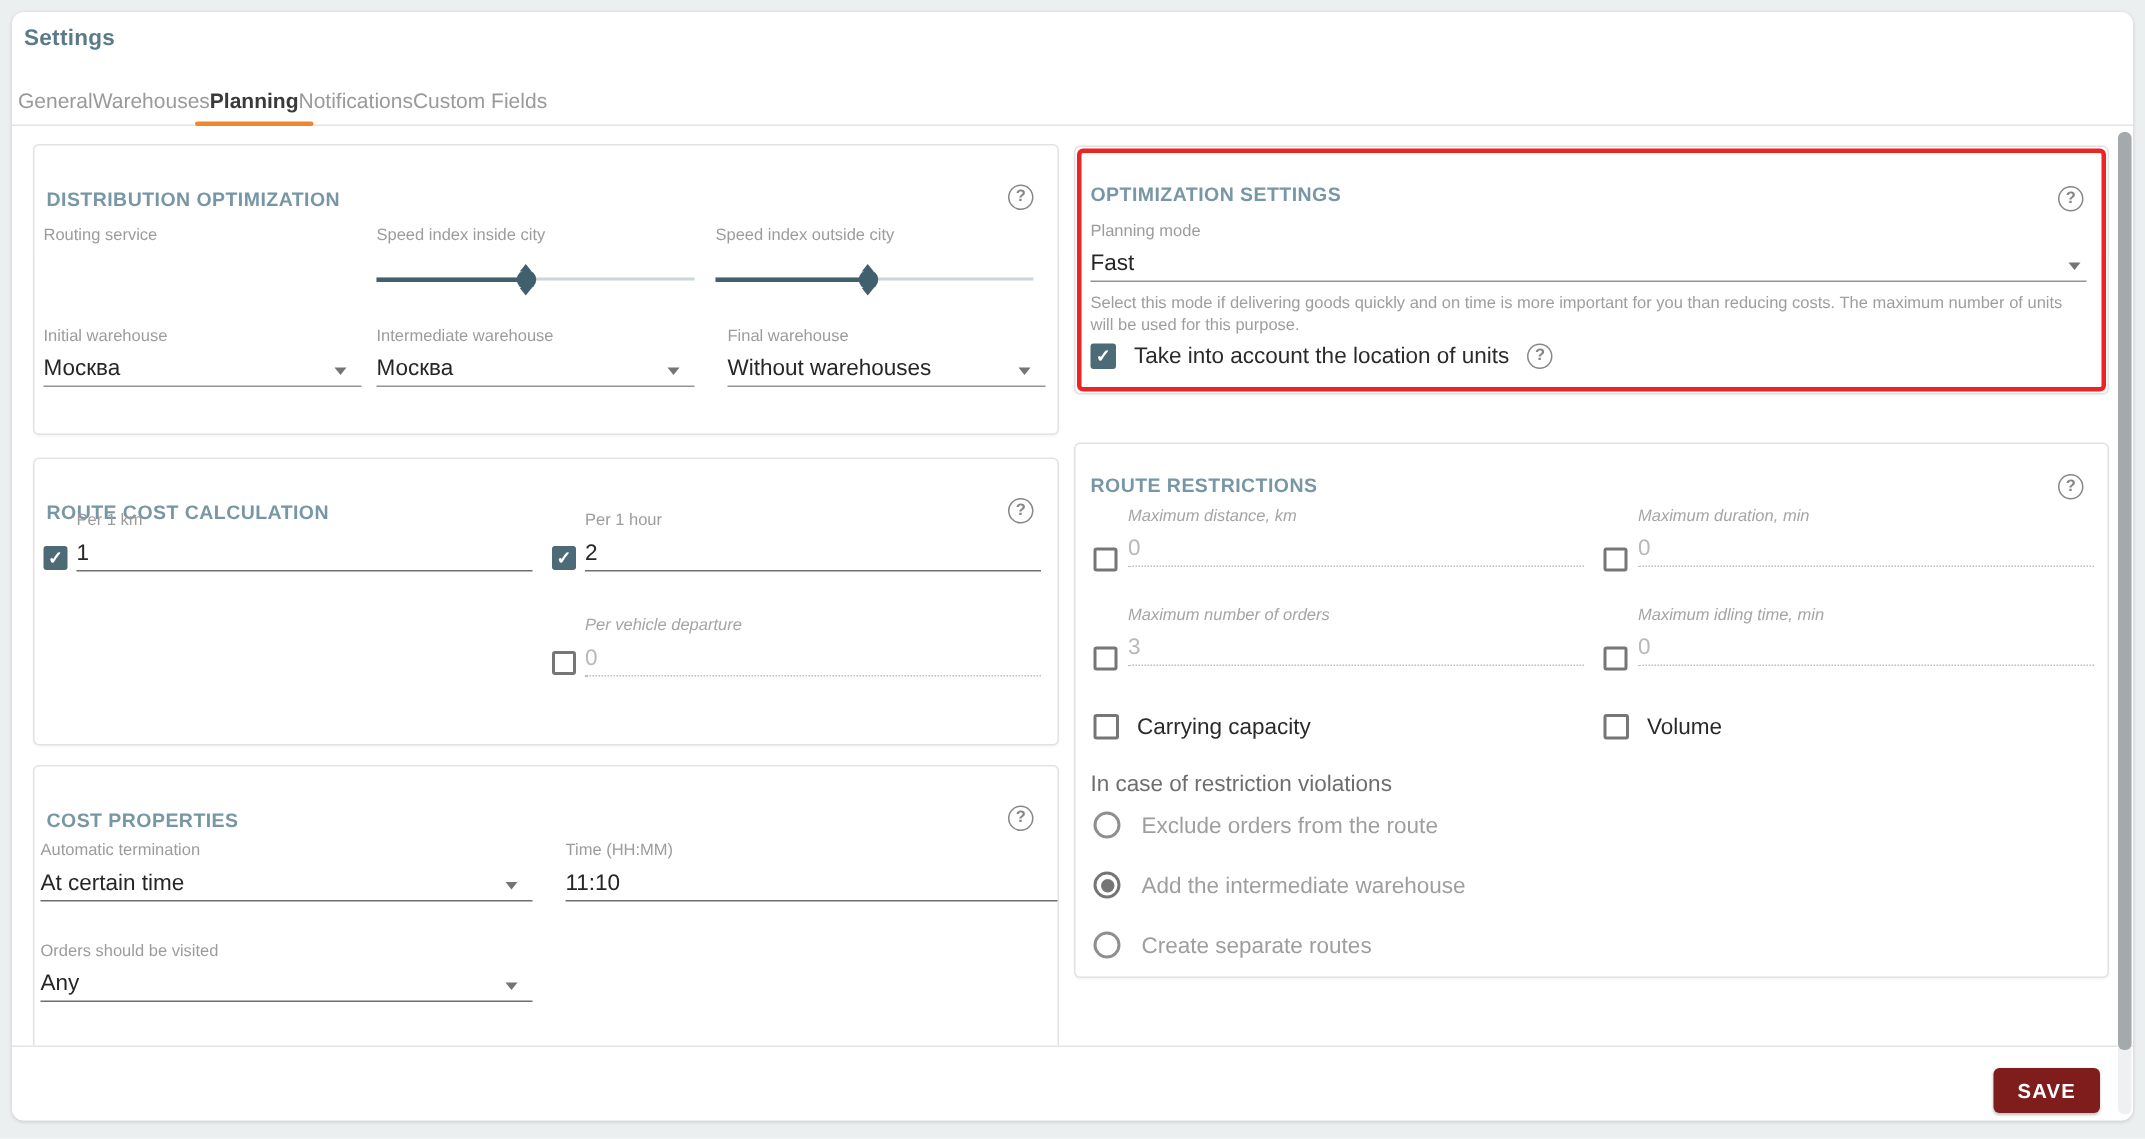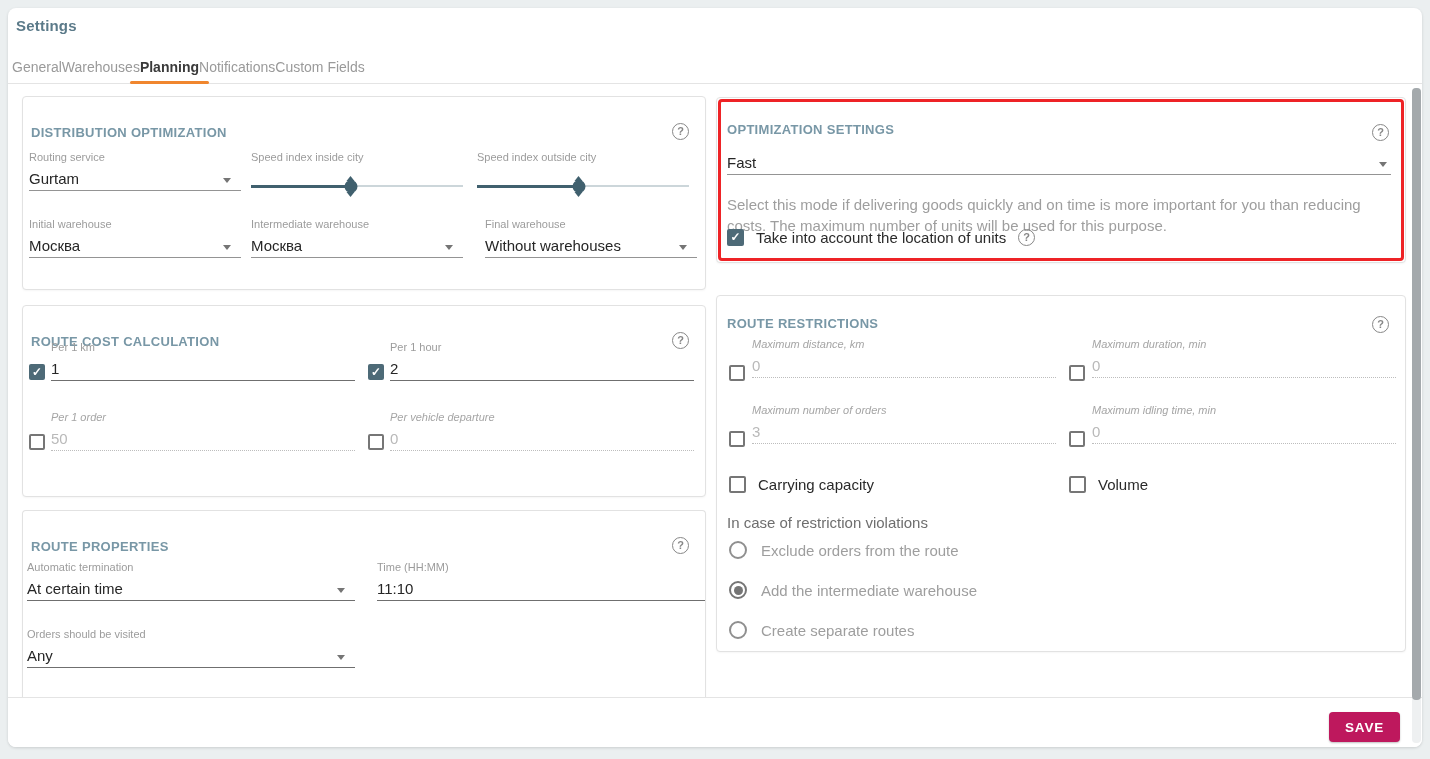--- a/index.html
+++ b/index.html
@@ -60,38 +60,38 @@
                    background:#40606e; transform:translateX(-50%); }
   .slider .thumb::before, .slider .thumb::after { content:""; position:absolute; left:2.5px;
                    border-left:4px solid transparent; border-right:4px solid transparent; }
   .slider .thumb::before { top:-4px; border-bottom:5px solid #40606e; }
   .slider .thumb::after  { bottom:-4px; border-top:5px solid #40606e; }
 
   .cbrow { position:absolute; display:flex; align-items:center; gap:12px; }
   .cbrow .cblabel { font-size:15px; color:#2a2a2a; white-space:nowrap; }
   .cbrow .cb { width:17px; height:17px; line-height:17px; }
 
-  .helper { position:absolute; font-size:15px; color:#9e9e9e; line-height:1.38; }
+  .helper { position:absolute; font-size:11px; color:#9e9e9e; line-height:1.38; }
 
   .group-label { position:absolute; font-size:15px; color:#6e6e6e; }
   .radiorow { position:absolute; display:flex; align-items:center; gap:14px; cursor:pointer; }
   .radio { width:18px; height:18px; border:2px solid #8f8f8f; border-radius:50%;
            display:flex; align-items:center; justify-content:center; flex:0 0 auto; }
   .radiorow.selected .radio { border-color:#757575; }
   .radio .dot { width:9px; height:9px; border-radius:50%; background:transparent; }
   .radiorow.selected .radio .dot { background:#757575; }
   .radiolabel { font-size:15px; color:#9e9e9e; white-space:nowrap; }
 
   .highlight::after { content:""; position:absolute; inset:1px; border:3px solid #ee2326;
                       border-radius:4px; pointer-events:none; }
 
   .footer { position:absolute; left:0; top:689px; width:1414px; height:50px;
             background:#fff; border-top:1px solid #e4e4e4; }
   .save-btn { position:absolute; right:22px; top:14px; height:30px; padding:0 16px;
-              background:#be185d; color:#fff; font-size:13.5px; font-weight:bold;
+              background:#7f1d1d; color:#fff; font-size:13.5px; font-weight:bold;
               letter-spacing:.8px; border:none; border-radius:4px; cursor:pointer;
               box-shadow:0 1px 2px rgba(0,0,0,.25); font-family:"Liberation Sans",sans-serif; }
 
   .sb-track { position:absolute; left:1404px; top:80px; width:9px; height:655px;
               background:#eef0f1; border-radius:4px; }
   .sb-thumb { position:absolute; left:1404px; top:80px; width:9px; height:612px;
               background:#a4a9ac; border-radius:4px; cursor:pointer; }
 </style>
 </head>
 <body>
@@ -110,24 +110,20 @@
     </div>
 
     <div class="content">
 
       <div class="card" style="left:14px; top:12px; width:684px; height:194px;">
         <div class="card-title">DISTRIBUTION OPTIMIZATION</div>
         <div class="help">?</div>
 
         <div class="fld" style="left:6px; top:54px; width:212px;">
           <div class="flabel">Routing service</div>
-          <div class="fvalue">
-            <span>Gurtam</span>
-            <i class="caret"></i>
-          </div>
         </div>
 
         <div class="fld" style="left:228px; top:54px; width:212px;">
           <div class="flabel">Speed index inside city</div>
         </div>
         <div class="slider" style="left:228px; top:82px; width:212px;">
           <div class="track"></div>
           <div class="fill" style="width: 47%;"></div>
           <div class="thumb" style="left: 47%;"></div>
         </div>
@@ -179,39 +175,32 @@
         </div>
 
         <div class="fld" style="left:367px; top:35px; width:304px;">
           <span class="cb checked" style="left:-22px; top:23px;">✓</span>
           <div class="flabel">Per 1 hour</div>
           <div class="fvalue dark">
             <span>2</span>
           </div>
         </div>
 
-        <div class="fld disabled" style="left:28px; top:105px; width:304px;">
-          <span class="cb unchecked" style="left:-22px; top:23px;"></span>
-          <div class="flabel">Per 1 order</div>
-          <div class="fvalue">
-            <span>50</span>
-          </div>
-        </div>
 
         <div class="fld disabled" style="left:367px; top:105px; width:304px;">
           <span class="cb unchecked" style="left:-22px; top:23px;"></span>
           <div class="flabel">Per vehicle departure</div>
           <div class="fvalue">
             <span>0</span>
           </div>
         </div>
       </div>
 
       <div class="card" style="left:14px; top:426px; width:684px; height:200px; border-bottom:none; border-radius:4px 4px 0 0;">
-        <div class="card-title">ROUTE PROPERTIES</div>
+        <div class="card-title">COST PROPERTIES</div>
         <div class="help">?</div>
 
         <div class="fld" style="left:4px; top:50px; width:328px;">
           <div class="flabel">Automatic termination</div>
           <div class="fvalue dark">
             <span>At certain time</span>
             <i class="caret"></i>
           </div>
         </div>
 
@@ -229,20 +218,21 @@
             <i class="caret"></i>
           </div>
         </div>
       </div>
 
       <div class="card highlight" style="left:708px; top:13px; width:690px; height:166px;padding-left:33px;">
         <div class="card-title" style="left:10px; top:24px;">OPTIMIZATION SETTINGS</div>
         <div class="help">?</div>
 
         <div class="fld" style="left:10px; top:50px; width:664px;">
+          <div class="flabel">Planning mode</div>
           <div class="fvalue">
             <span>Fast</span>
             <i class="caret" style="right:4px;"></i>
           </div>
         </div>
 
         <div class="helper" style="left:10px; top:97px; width:666px;">Select this mode if delivering goods quickly and on time is more important for you than reducing costs. The maximum number of units will be used for this purpose.</div>
 
         <div class="cbrow" style="left:10px; top:131px;">
           <span class="cb checked inline">✓</span>

